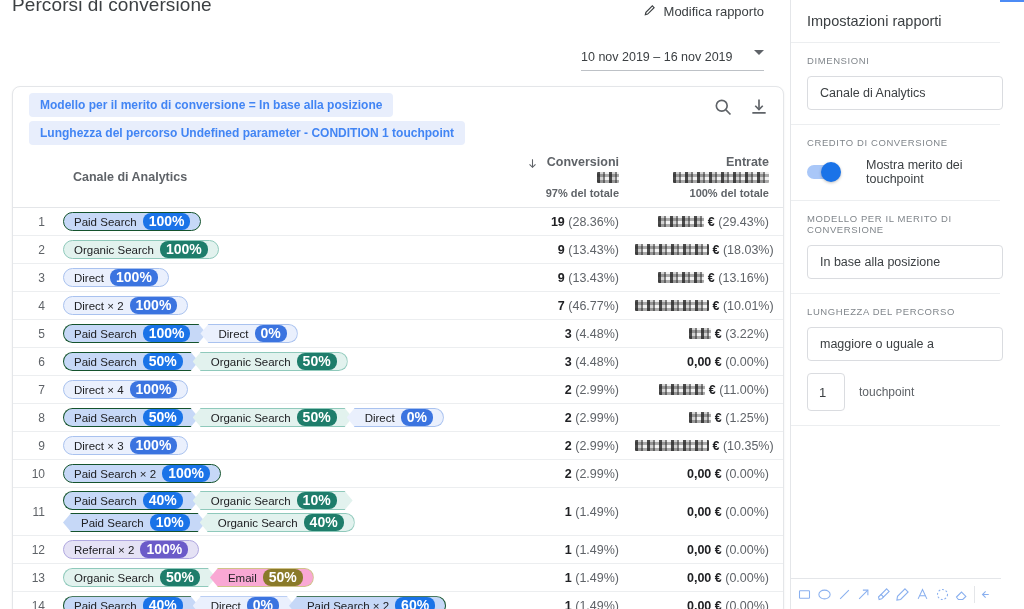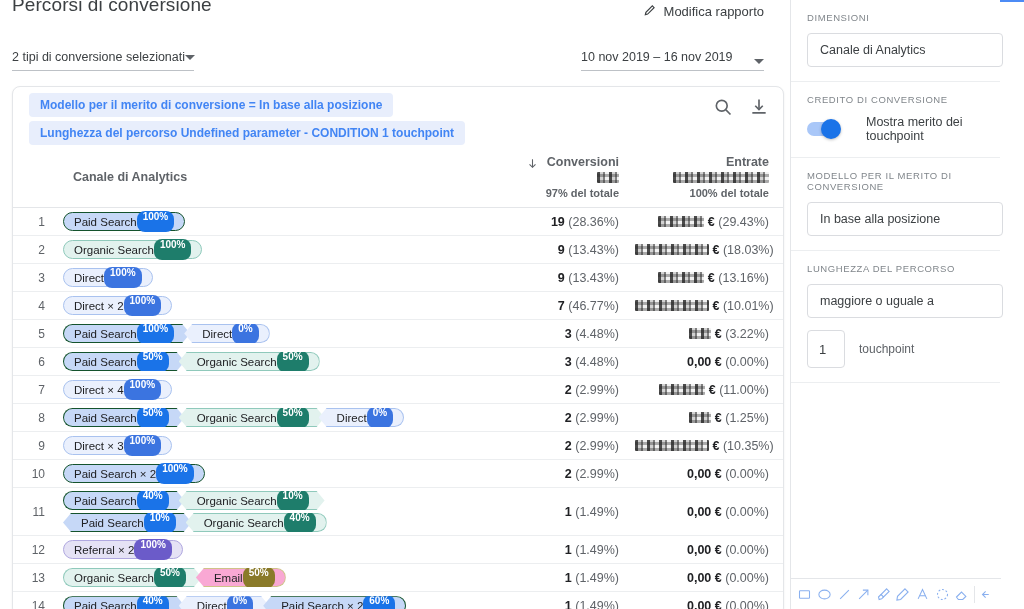--- a/index.html
+++ b/index.html
@@ -50,21 +50,21 @@
     border-bottom: 1px solid #bdc1c6;
     display: flex; align-items: center; justify-content: space-between;
     cursor: pointer;
   }
   .conv-select .lbl { font-size: 12.5px; color: #3c4043; white-space: nowrap; }
 
   .date-select {
     position: absolute; right: 26px; top: 50px;
     width: 183px; padding-bottom: 6px;
     border-bottom: 1px solid #bdc1c6;
-    display: flex; align-items: flex-end; justify-content: space-between;
+    display: flex; align-items: flex-start; justify-content: space-between;
     cursor: pointer;
   }
   .date-select .lbl { font-size: 12.5px; color: #3c4043; white-space: nowrap; }
 
   .caret {
     width: 0; height: 0;
     border-left: 5px solid transparent; border-right: 5px solid transparent;
     border-top: 5px solid #5f6368; flex: none;
   }
 
@@ -164,23 +164,23 @@
     font-size: 11.5px; color: #202124;
     padding: 0 9px 0 11px;
     white-space: nowrap;
   }
   
   .step.first { border-top-left-radius: 10px; border-bottom-left-radius: 10px; padding-left: 10px; }
   
   .step.last  { border-top-right-radius: 10px; border-bottom-right-radius: 10px; padding-right: 10px; }
 
   .step .pill {
-    display: inline-block; 
-    font-size: 10px; font-weight: bold; color: #fff;
-    border-radius: 8px; padding: 1px 6px 10px; line-height: 1;
+    display: inline-block; margin-left: 6px;
+    font-size: 14px; font-weight: bold; color: #fff;
+    border-radius: 8px; padding: 1px 6px 2px; line-height: 1;
   }
 
   
   .ch-paid   { background: #c6d8f7; border: 1px solid #14532d; }
   .ch-paid   .pill { background: #1a73e8; }
   .ch-direct { background: #eaf0fd; border: 1px solid #a9c2ef; }
   .ch-direct .pill { background: #3b74e0; }
   .ch-organic{ background: #e2f2ee; border: 1px solid #8fc9bb; }
   .ch-organic .pill { background: #1e7d6b; }
   .ch-referral{ background: #e5e2f5; border: 1px solid #b0a8e0; }
@@ -278,24 +278,20 @@
 
     <div class="edit-report">
       <span>
         <svg viewBox="0 0 24 24" fill="none" stroke="#3c4043" stroke-width="2">
           <path d="M4 20l4-1 11-11-3-3L5 16l-1 4z"></path>
         </svg>
       </span>
       <span>Modifica rapporto</span>
     </div>
 
-    <div class="conv-select">
-      <span class="lbl">2 tipi di conversione selezionati</span>
-      <span class="caret"></span>
-    </div>
 
     <div class="date-select">
       <span class="lbl">10 nov 2019 – 16 nov 2019</span>
       <span class="caret"></span>
     </div>
 
     <div class="card">
 
       <div class="card-actions">
         <span class="ic">
@@ -615,20 +611,21 @@
               </td>
               <td class="conv-cell"><b>1</b> <span class="pct">(1.49%)</span></td>
               <td class="rev-cell"><b>0,00 €</b> <span class="pct">(0.00%)</span></td>
             </tr>
           </tbody>
       </table>
     </div>
   </div>
 
   <div class="rpanel">
+    <div class="rp-title">Impostazioni rapporti</div>
 
     <div class="rp-sec">
       <div class="rp-lab">DIMENSIONI</div>
       <div class="rp-field">Canale di Analytics</div>
     </div>
 
     <div class="rp-sec">
       <div class="rp-lab">CREDITO DI CONVERSIONE</div>
       <div class="toggle-row">
         <div class="toggle">

